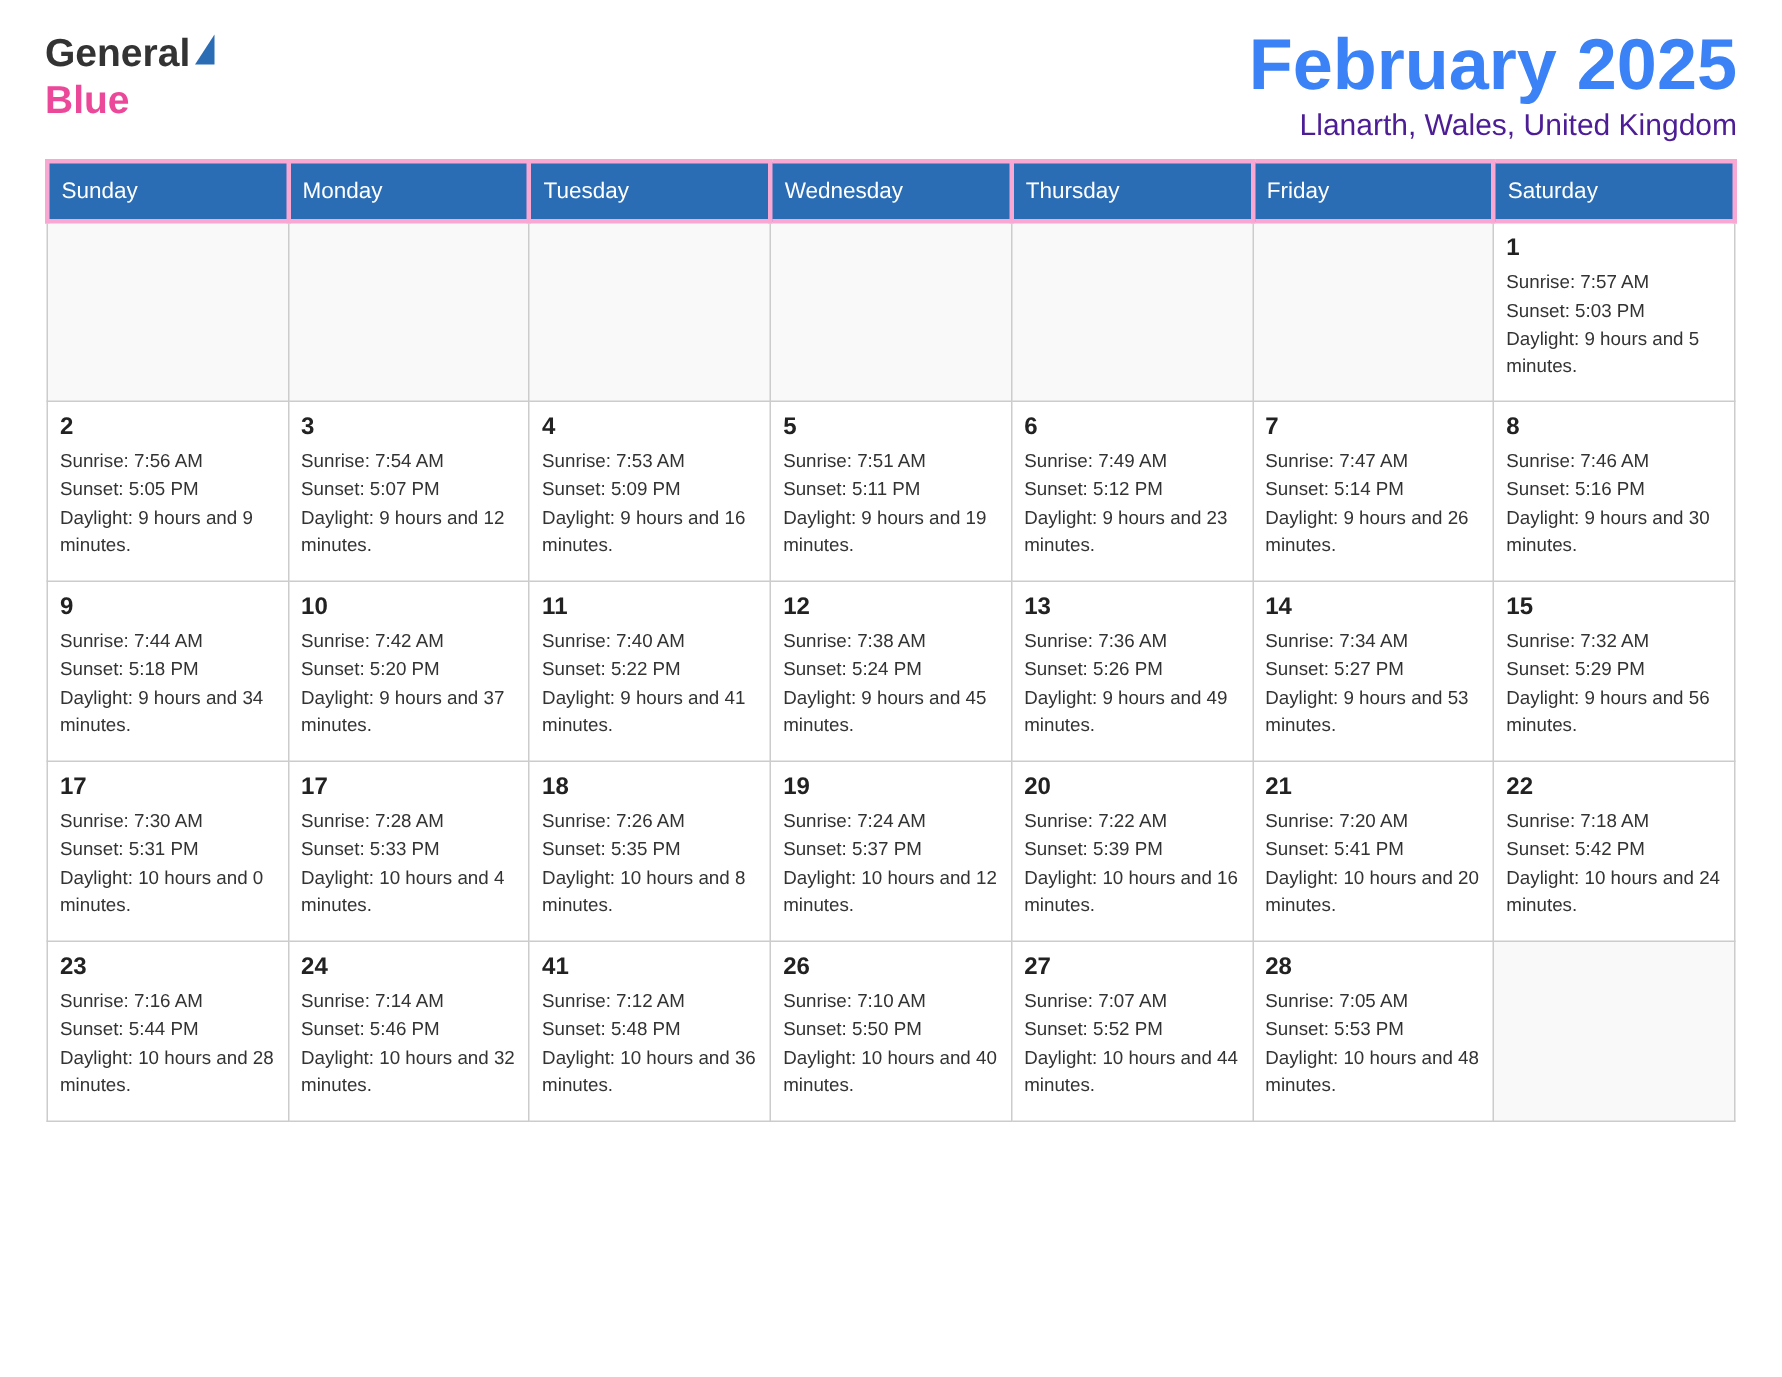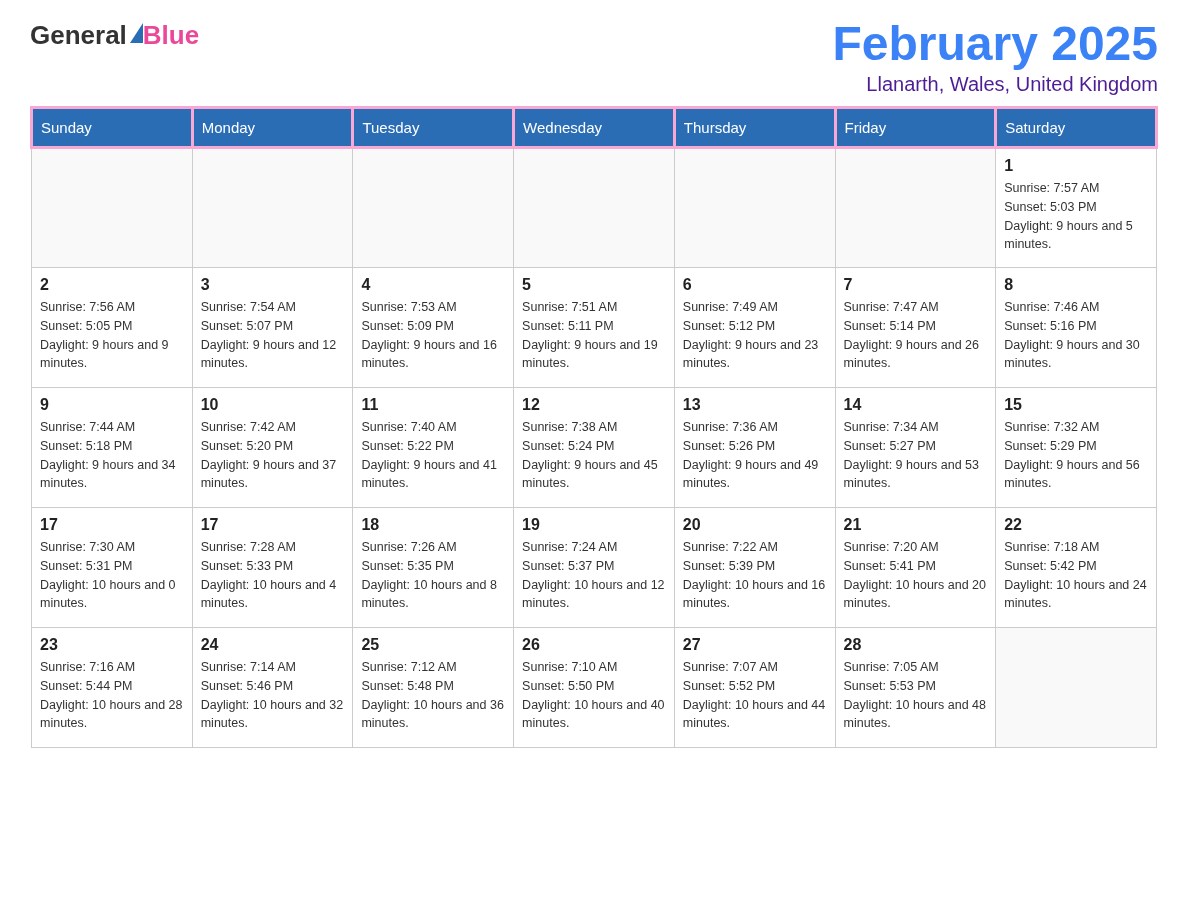--- a/index.html
+++ b/index.html
@@ -11,21 +11,21 @@
       min-height: 918px;
     }
     .header {
       display: flex;
       justify-content: space-between;
       align-items: flex-start;
       margin-bottom: 10px;
     }
     .logo-container {
       display: flex;
-      flex-direction: row;
+      flex-direction: column;
       align-items: flex-start;
       text-align: center;
     }
     .title-section {
       text-align: right;
     }
     .month-title {
       font-size: 48px;
       font-weight: bold;
       color: #3b82f6;
@@ -235,21 +235,21 @@
       <tr>
         <td>
           <span class="day-num">23</span>
           <div class="day-info">Sunrise: 7:16 AM<br>Sunset: 5:44 PM<br>Daylight: 10 hours and 28 minutes.</div>
         </td>
         <td>
           <span class="day-num">24</span>
           <div class="day-info">Sunrise: 7:14 AM<br>Sunset: 5:46 PM<br>Daylight: 10 hours and 32 minutes.</div>
         </td>
         <td>
-          <span class="day-num">25</span>
+          <span class="day-num">41</span>
           <div class="day-info">Sunrise: 7:12 AM<br>Sunset: 5:48 PM<br>Daylight: 10 hours and 36 minutes.</div>
         </td>
         <td>
           <span class="day-num">26</span>
           <div class="day-info">Sunrise: 7:10 AM<br>Sunset: 5:50 PM<br>Daylight: 10 hours and 40 minutes.</div>
         </td>
         <td>
           <span class="day-num">27</span>
           <div class="day-info">Sunrise: 7:07 AM<br>Sunset: 5:52 PM<br>Daylight: 10 hours and 44 minutes.</div>
         </td>

